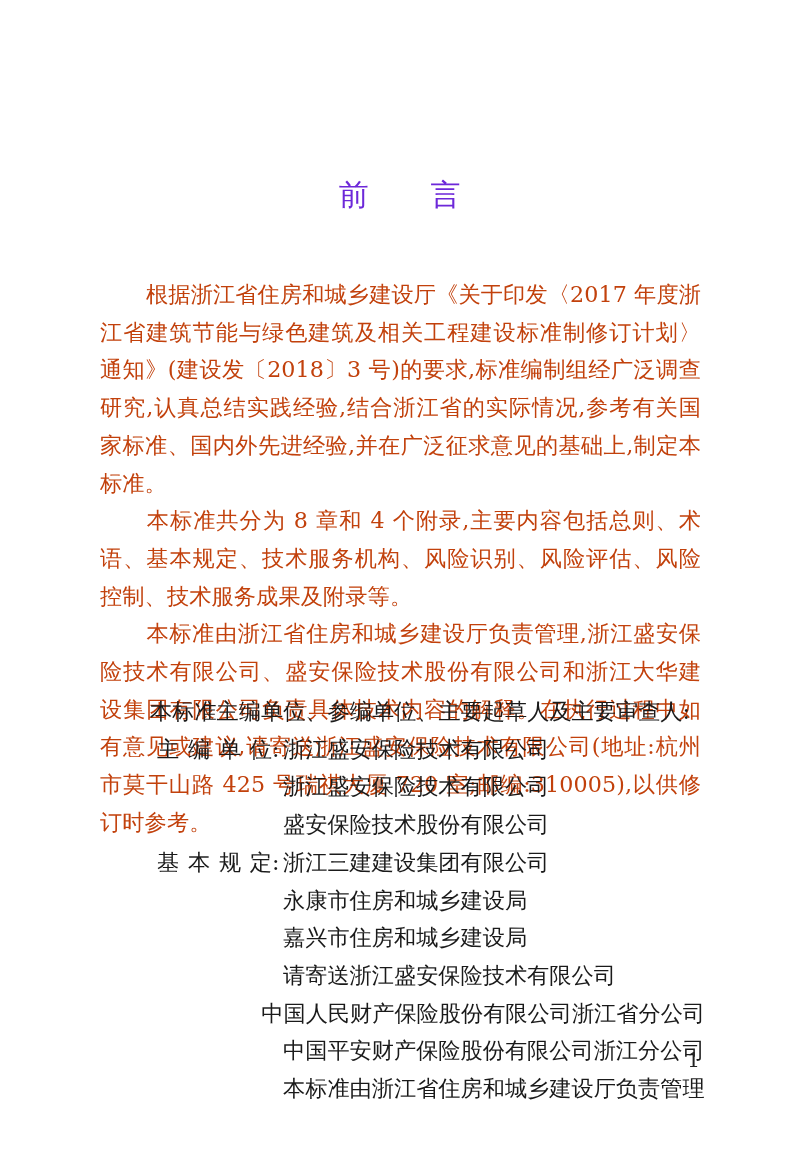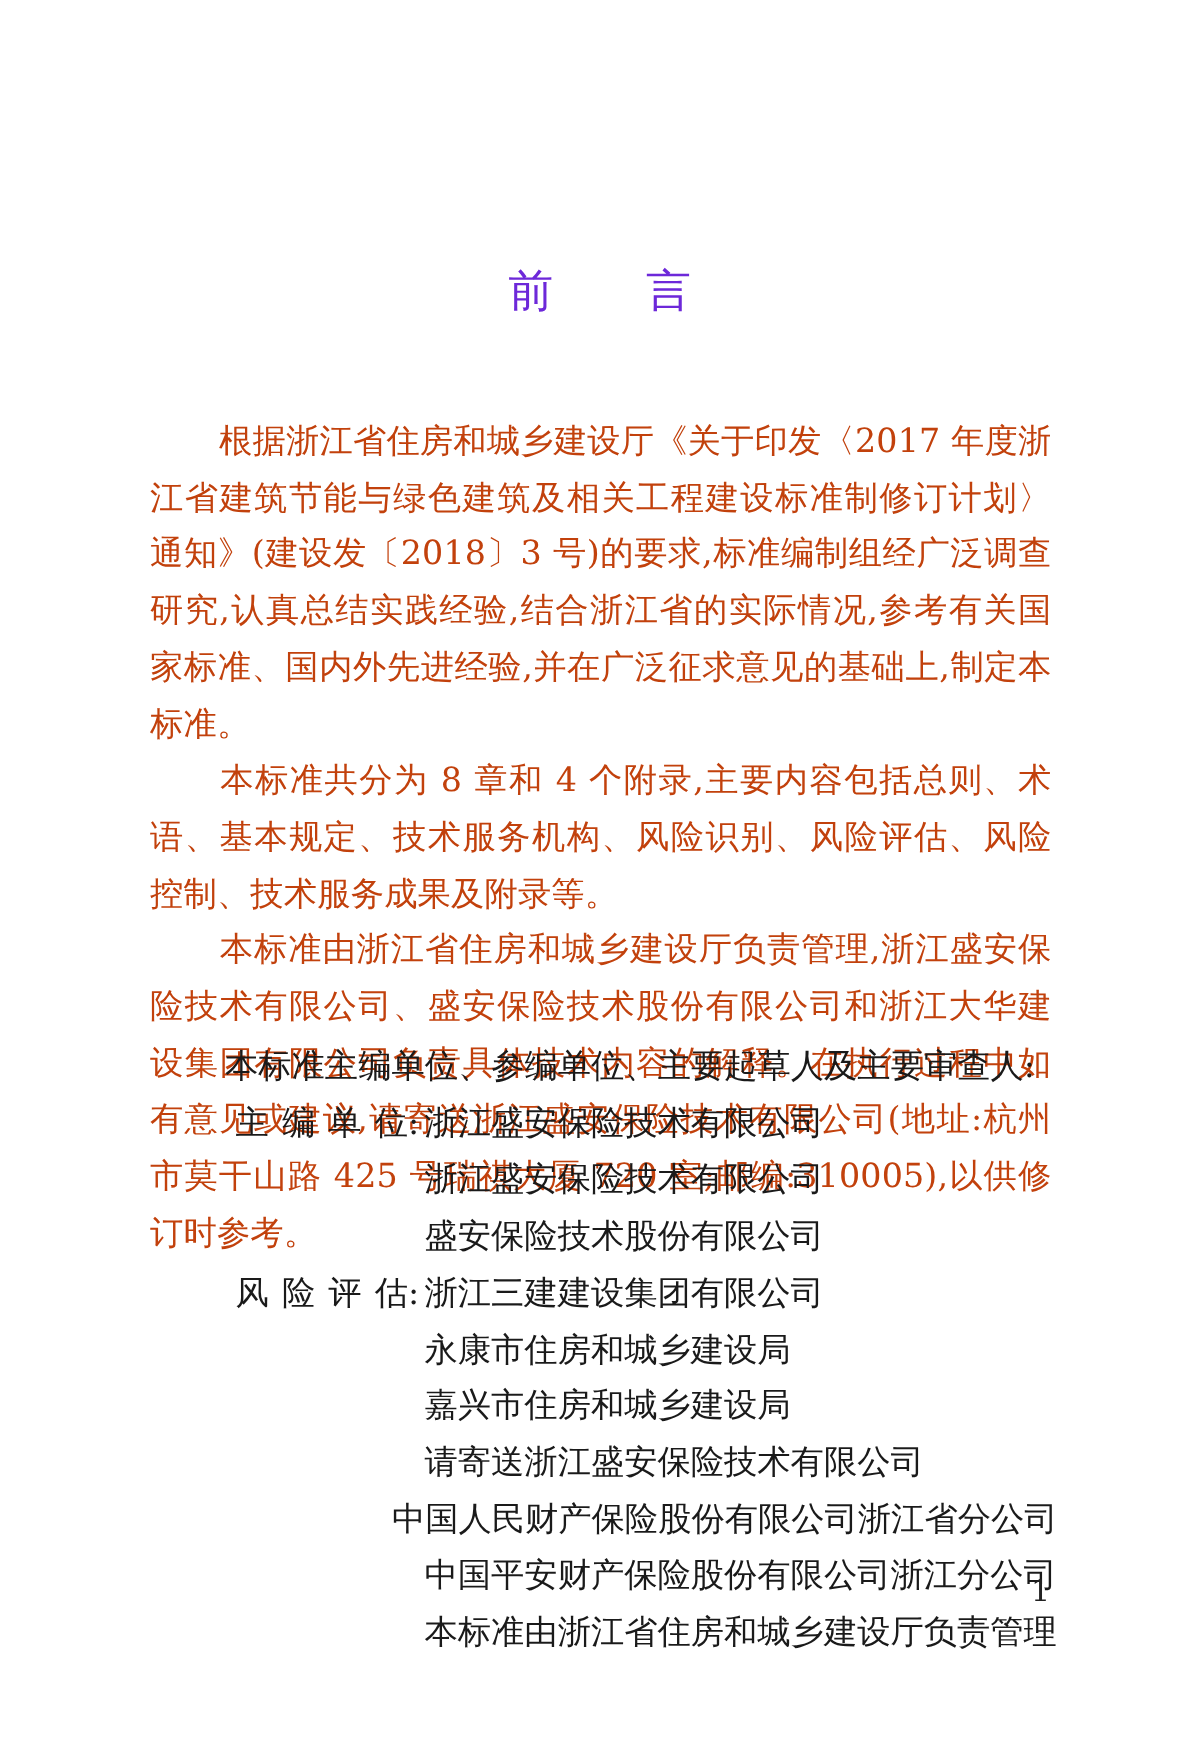--- a/index.html
+++ b/index.html
@@ -153,21 +153,21 @@
           <span class="credit-value">浙江盛安保险技术有限公司</span>
       </div>
       <div class="credit-row">
         <span class="credit-label blank">主编单位</span>
           <span class="credit-colon blank">:</span>
           <span class="credit-value">盛安保险技术股份有限公司</span>
       </div>
     </div>
     <div class="credit-group">
       <div class="credit-row">
-        <span class="credit-label">风险评估</span>
+        <span class="credit-label">基本规定</span>
           <span class="credit-colon">:</span>
           <span class="credit-value">浙江三建建设集团有限公司</span>
       </div>
       <div class="credit-row">
         <span class="credit-label blank">参编单位</span>
           <span class="credit-colon blank">:</span>
           <span class="credit-value">永康市住房和城乡建设局</span>
       </div>
       <div class="credit-row">
         <span class="credit-label blank">参编单位</span>

